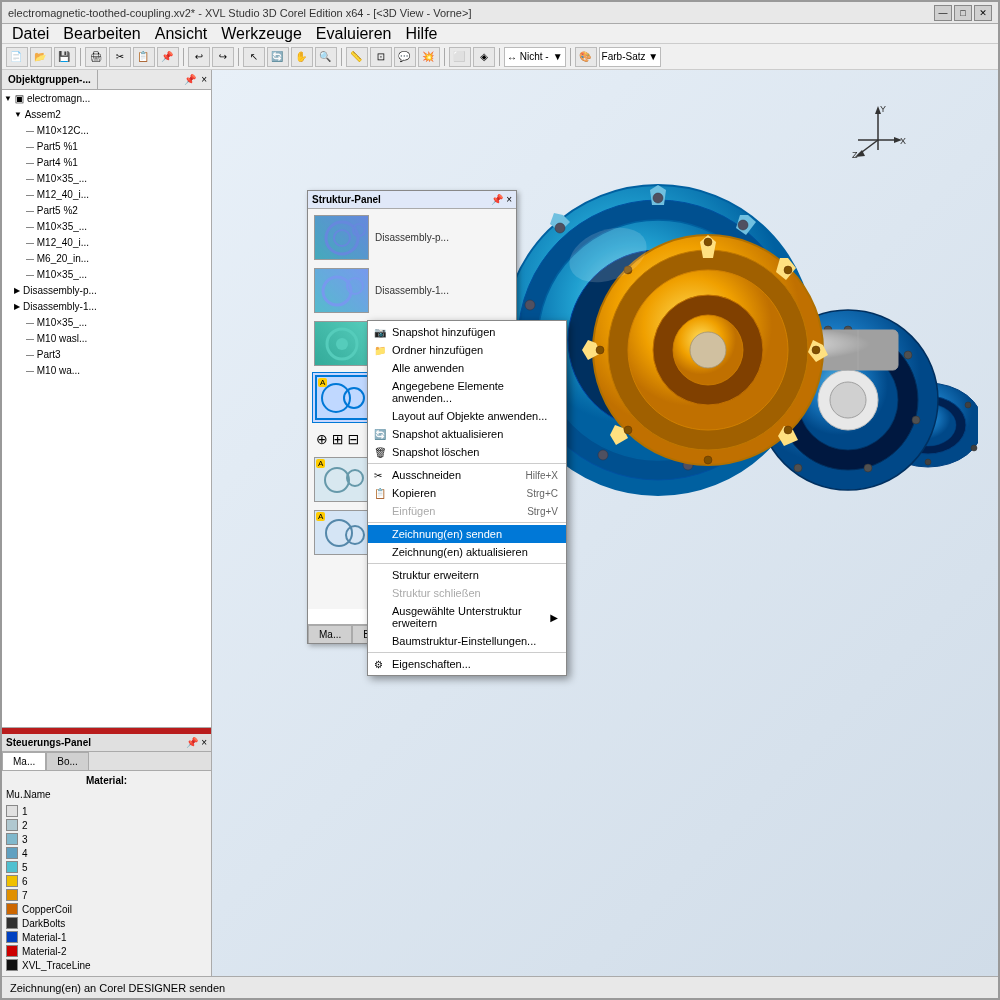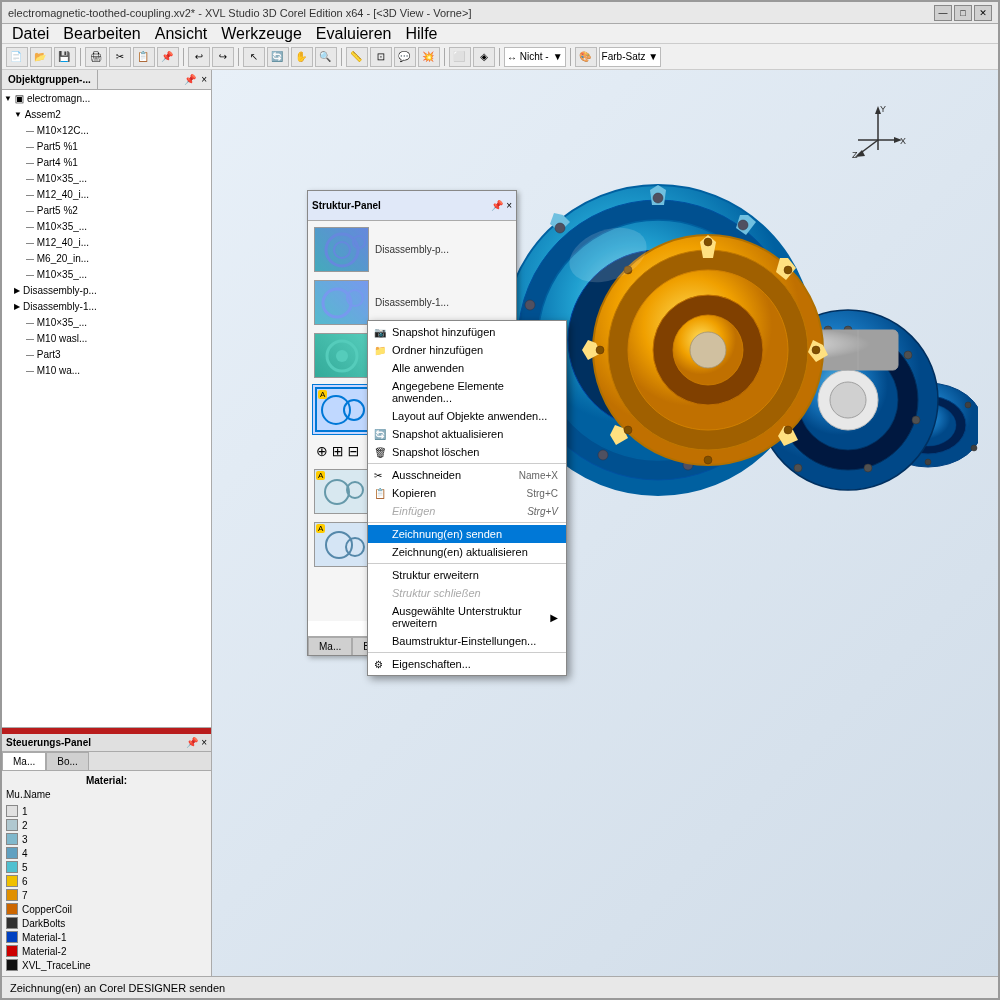--- a/index.html
+++ b/index.html
@@ -146,21 +146,21 @@
       top: 120px;
       left: 95px;
       width: 210px;
       background: white;
       border: 1px solid #888;
       box-shadow: 2px 2px 5px rgba(0,0,0,0.3);
       z-index: 100;
     }
     .struktur-header {
       background: #e0e8f8;
-      height: 30px;
+      height: 18px;
       display: flex;
       align-items: center;
       justify-content: space-between;
       padding: 0 4px;
       border-bottom: 1px solid #aaa;
     }
 
     
     .thumbnail-list {
       background: #f5f5f5;
@@ -212,21 +212,21 @@
       display: flex;
       align-items: center;
       padding: 3px 8px 3px 24px;
       font-size: 11px;
       cursor: pointer;
       gap: 4px;
       color: #000;
       position: relative;
     }
     .ctx-item.active-item { background: #0078d7; color: white; }
-    .ctx-item.disabled { color: #aaa; cursor: default; font-style: italic; }
+    .ctx-item.disabled { color: #aaa; cursor: default; }
     .ctx-separator { height: 1px; background: #ccc; margin: 2px 0; }
     .ctx-shortcut {
       margin-left: auto;
       color: #666;
       font-size: 10px;
     }
     .ctx-icon {
       position: absolute;
       left: 6px;
       font-size: 10px;
@@ -668,21 +668,21 @@
 
         <div class="ctx-item">
           <span class="ctx-icon">🗑</span>
           Snapshot löschen
         </div>
         <div class="ctx-separator"></div>
 
         <div class="ctx-item">
           <span class="ctx-icon">✂</span>
           Ausschneiden
-          <span class="ctx-shortcut">Name+X</span>
+          <span class="ctx-shortcut">Hilfe+X</span>
         </div>
 
         <div class="ctx-item">
           <span class="ctx-icon">📋</span>
           Kopieren
           <span class="ctx-shortcut">Strg+C</span>
         </div>
 
         <div class="ctx-item disabled">
           Einfügen

